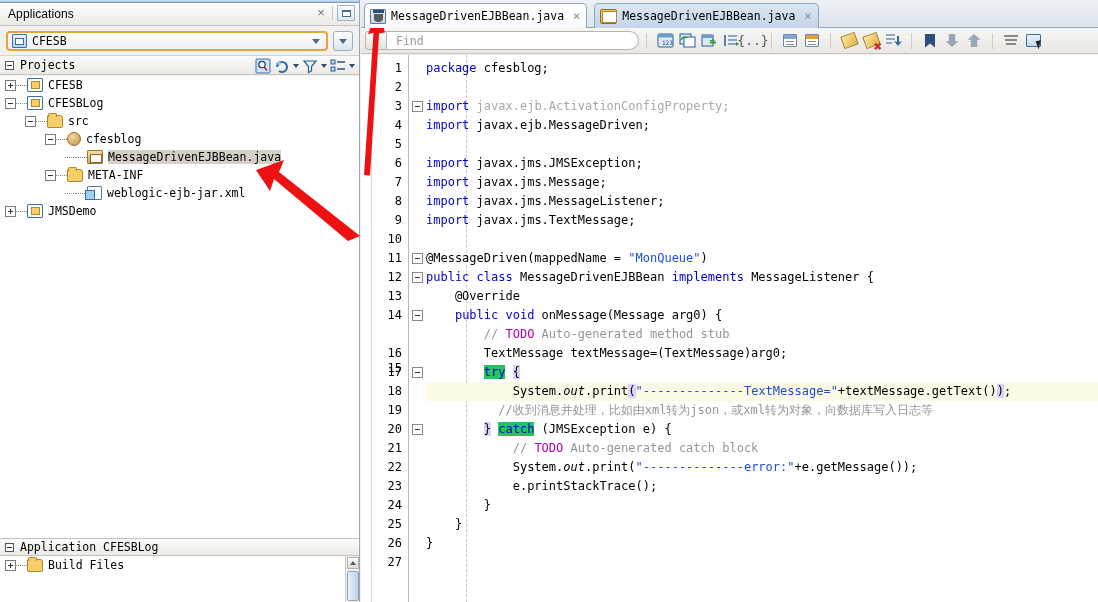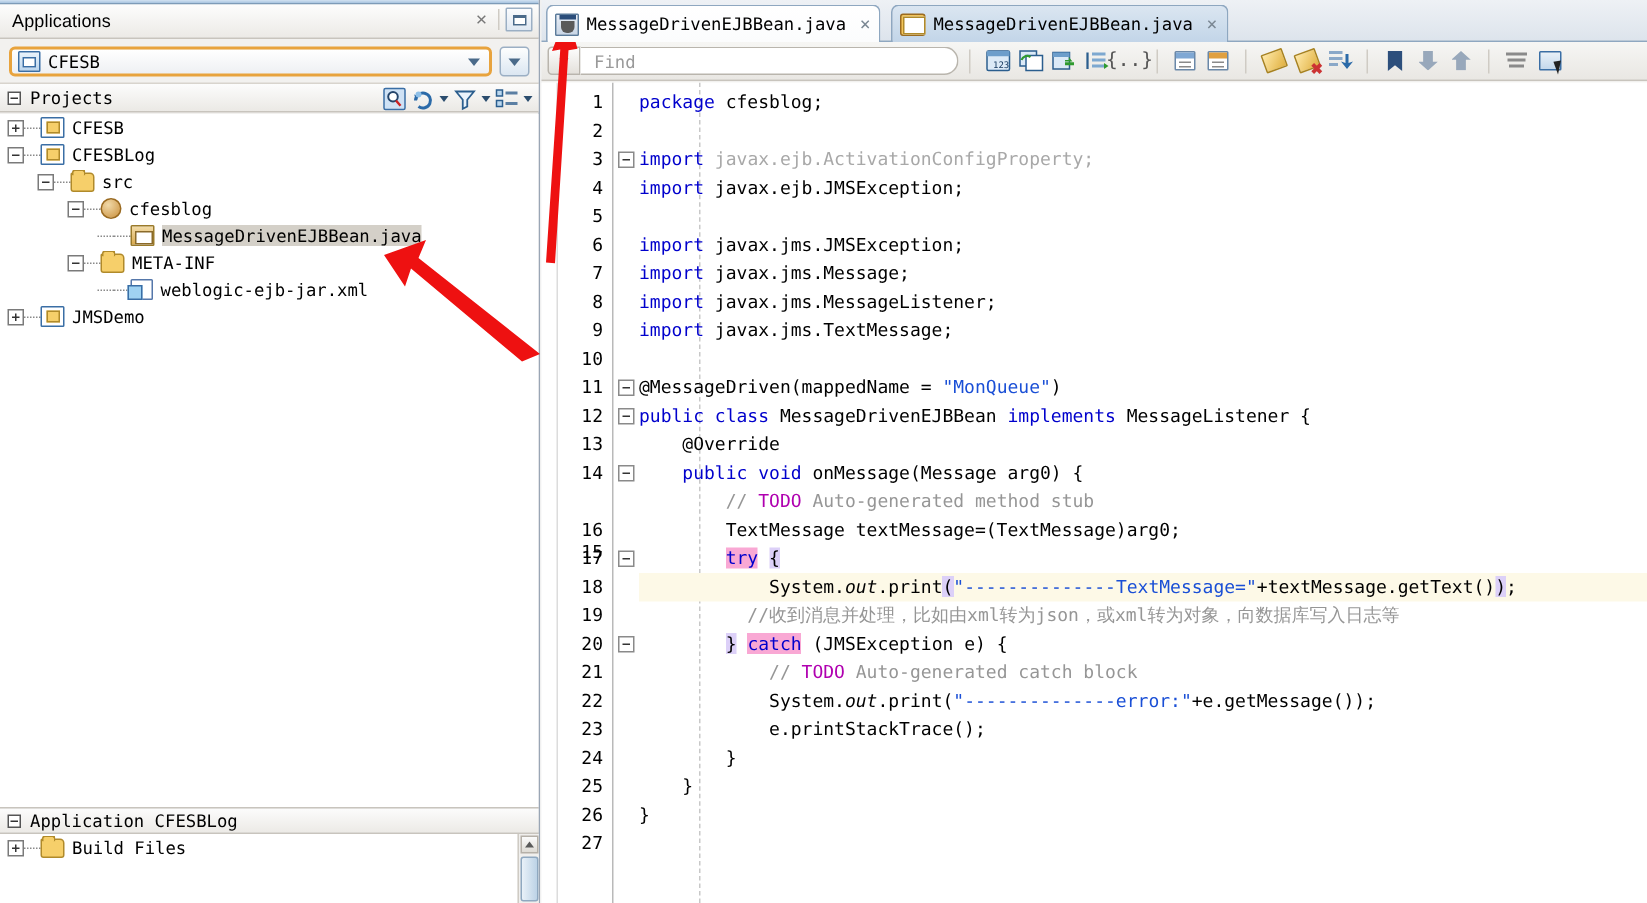--- a/index.html
+++ b/index.html
@@ -164,21 +164,21 @@
   .cline.caret { background:#fdf9e7; }
   .indentguide { position:absolute; top:0; bottom:0; width:0; border-left:1px dashed #c8c8c8;}
   .fold { position:absolute; width:11px;height:11px;border:1px solid #8a8a8a;background:#fff;left:2px;}
   .fold:before{content:"";position:absolute;left:2px;top:4px;width:5px;height:1px;background:#333;}
 
   .kw { color:#0000cc; }
   .str { color:#1a4fd6; }
   .cmt { color:#969696; }
   .todo { color:#b000b0; }
   .grey { color:#a8a8a8; }
-  .hl-y { background:#f9a8d4; }
+  .hl-y { background:#22c55e; }
   .hl-p { background:#dcd0f8; }
 
   
   .arrow-svg { position:absolute; pointer-events:none; }
 </style>
 </head>
 <body>
 
 <div id="app">
 
@@ -472,21 +472,21 @@
           <span class="fold" style="top: 217px;"></span>
           <span class="fold" style="top: 255px;"></span>
           <span class="fold" style="top: 312px;"></span>
           <span class="fold" style="top: 369px;"></span>
         </div>
       <div class="code" id="code">
         <div class="indentguide" style="left:40px"></div>
       <div class="cline" style="top: 4px;"><span class="kw">package </span><span class="">cfesblog;</span></div>
           <div class="cline" style="top: 23px;"></div>
           <div class="cline" style="top: 42px;"><span class="kw">import </span><span class="grey">javax.ejb.ActivationConfigProperty;</span></div>
-          <div class="cline" style="top: 61px;"><span class="kw">import </span><span class="">javax.ejb.JMSException;</span></div>
+          <div class="cline" style="top: 61px;"><span class="kw">import </span><span class="">javax.ejb.MessageDriven;</span></div>
           <div class="cline" style="top: 80px;"></div>
           <div class="cline" style="top: 99px;"><span class="kw">import </span><span class="">javax.jms.JMSException;</span></div>
           <div class="cline" style="top: 118px;"><span class="kw">import </span><span class="">javax.jms.Message;</span></div>
           <div class="cline" style="top: 137px;"><span class="kw">import </span><span class="">javax.jms.MessageListener;</span></div>
           <div class="cline" style="top: 156px;"><span class="kw">import </span><span class="">javax.jms.TextMessage;</span></div>
           <div class="cline" style="top: 175px;"></div>
           <div class="cline" style="top: 194px;"><span class="">@MessageDriven(mappedName = </span><span class="str">"MonQueue"</span><span class="">)</span></div>
           <div class="cline" style="top: 213px;"><span class="kw">public class</span><span class=""> MessageDrivenEJBBean </span><span class="kw">implements</span><span class=""> MessageListener {</span></div>
           <div class="cline" style="top: 232px;"><span class="">    @Override</span></div>
           <div class="cline" style="top: 251px;"><span class="">    </span><span class="kw">public void</span><span class=""> onMessage(Message arg0) {</span></div>

